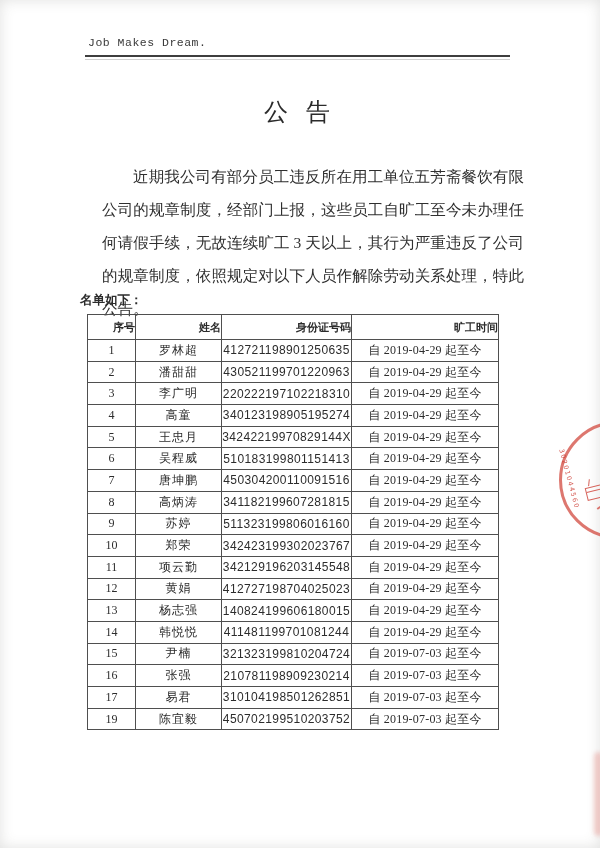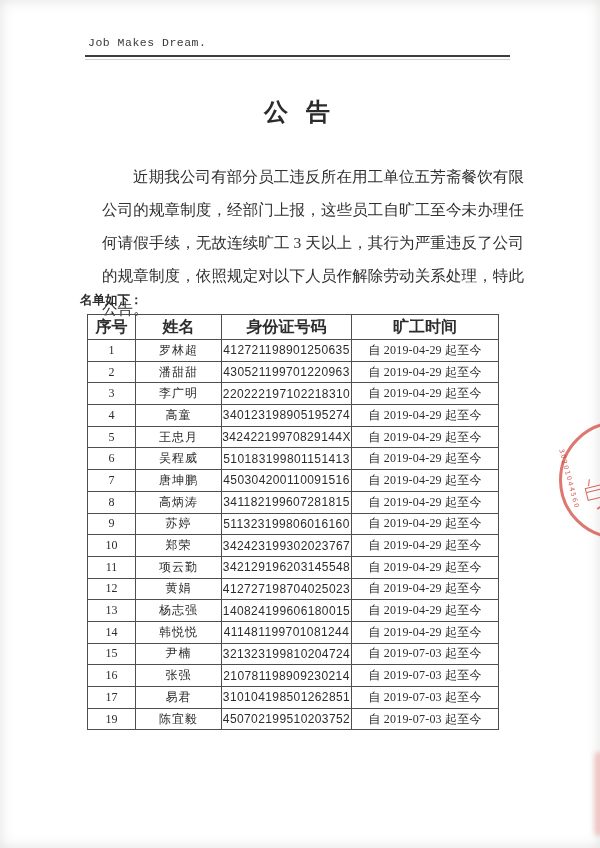--- a/index.html
+++ b/index.html
@@ -25,21 +25,21 @@
     border-top:2px solid #3e3e3e;
   }
   .header-rule:after{
     content:"";position:absolute;left:0;top:2px;width:100%;
     border-top:1px solid rgba(120,120,120,.35);
   }
   
   .title{
     position:absolute;left:0;top:96px;width:100%;
     margin:0;text-align:center;
-    font-size:24px;font-weight:700;letter-spacing:6px;color:#2b2b2b;
+    font-size:24px;font-weight:400;letter-spacing:6px;color:#2b2b2b;
   }
   
   .body-para{
     position:absolute;left:102px;top:160px;width:422px;
     margin:0;font-size:15.5px;line-height:33px;
     text-align:justify;text-indent:2em;color:#2f2f2f;
   }
   .list-label{
     position:absolute;left:80px;top:292px;
     font-size:12.5px;font-weight:700;color:#2b2b2b;
@@ -48,21 +48,21 @@
   table.roster{
     position:absolute;left:87px;top:314px;
     border-collapse:collapse;table-layout:fixed;width:411px;
     font-size:12px;color:#2c2c2c;
   }
   table.roster th,table.roster td{
     border:1px solid #4f4f4f;
     text-align:center;vertical-align:middle;
     padding:0;overflow:hidden;white-space:nowrap;
   }
-  table.roster th{height:24px;font-weight:700;font-size:16px;}
+  table.roster th{height:24px;font-weight:700;font-size:11px;text-align:right;}
   table.roster td{height:20.7px;}
   td[data-name="cell-name"]{font-weight:400;letter-spacing:1px;}
   td[data-name="cell-id"]{font-family:Liberation Sans, sans-serif;letter-spacing:.4px;}
   td[data-name="cell-period"]{letter-spacing:.2px;}
   
   .seal{
     position:absolute;left:559px;top:421px;width:118px;height:118px;
     border:3.5px solid rgba(208,66,56,.72);border-radius:50%;
     box-sizing:border-box;
     filter:blur(.2px);

